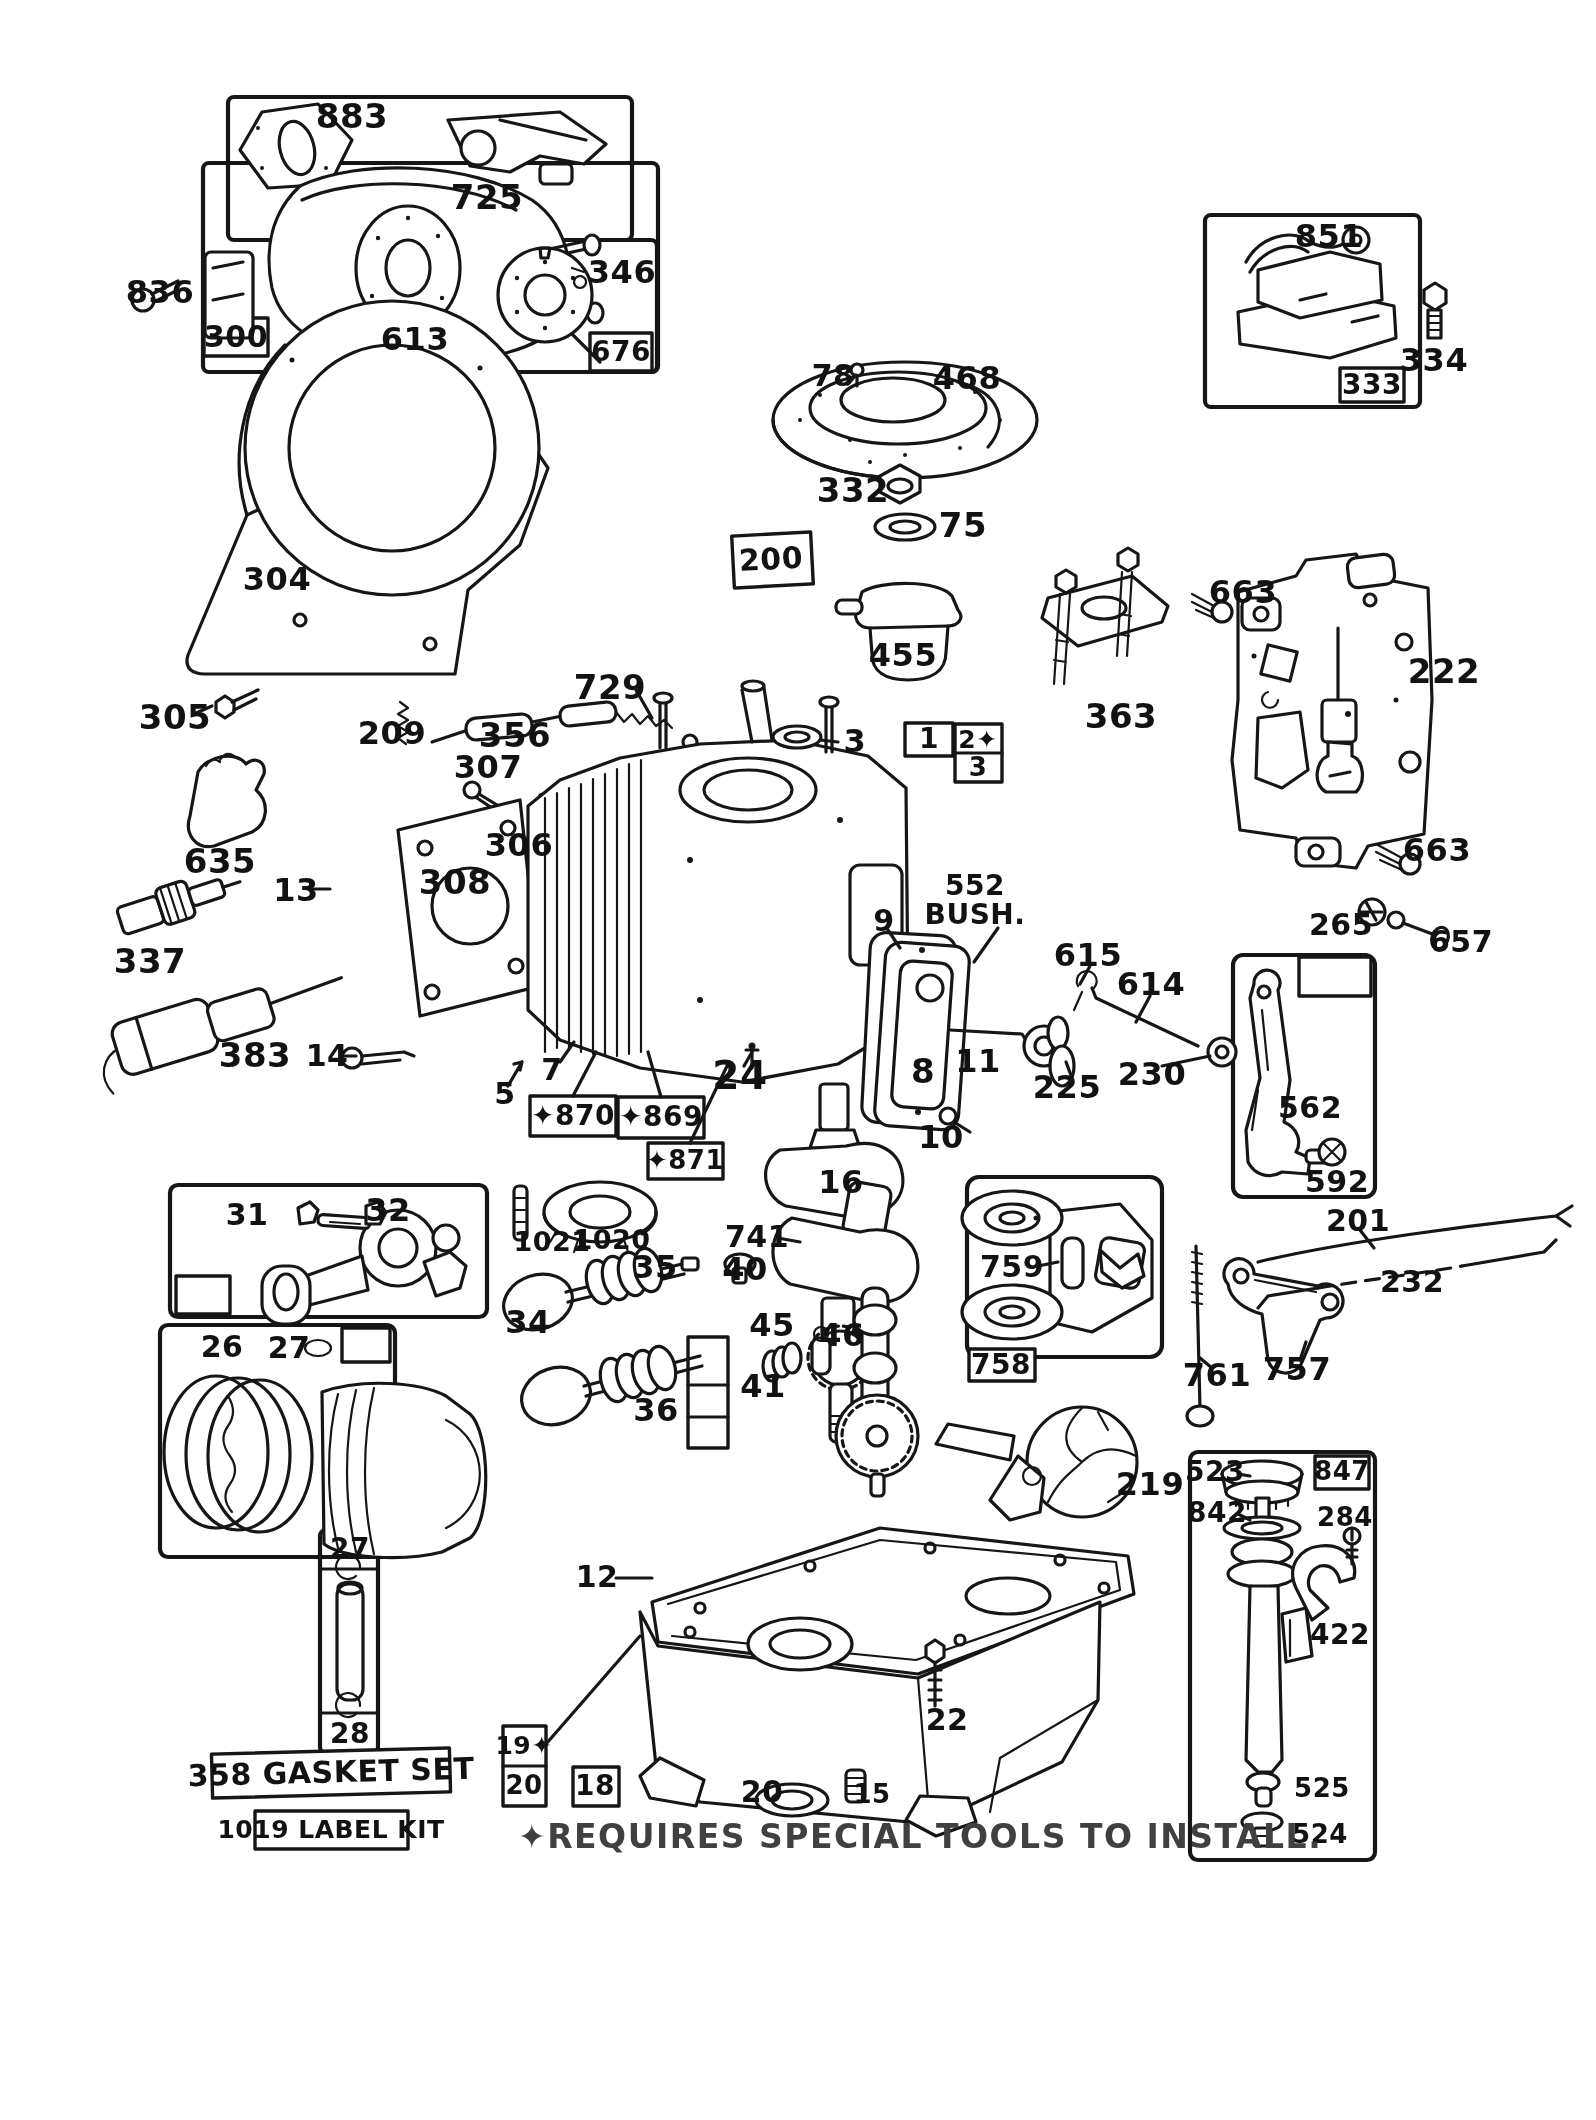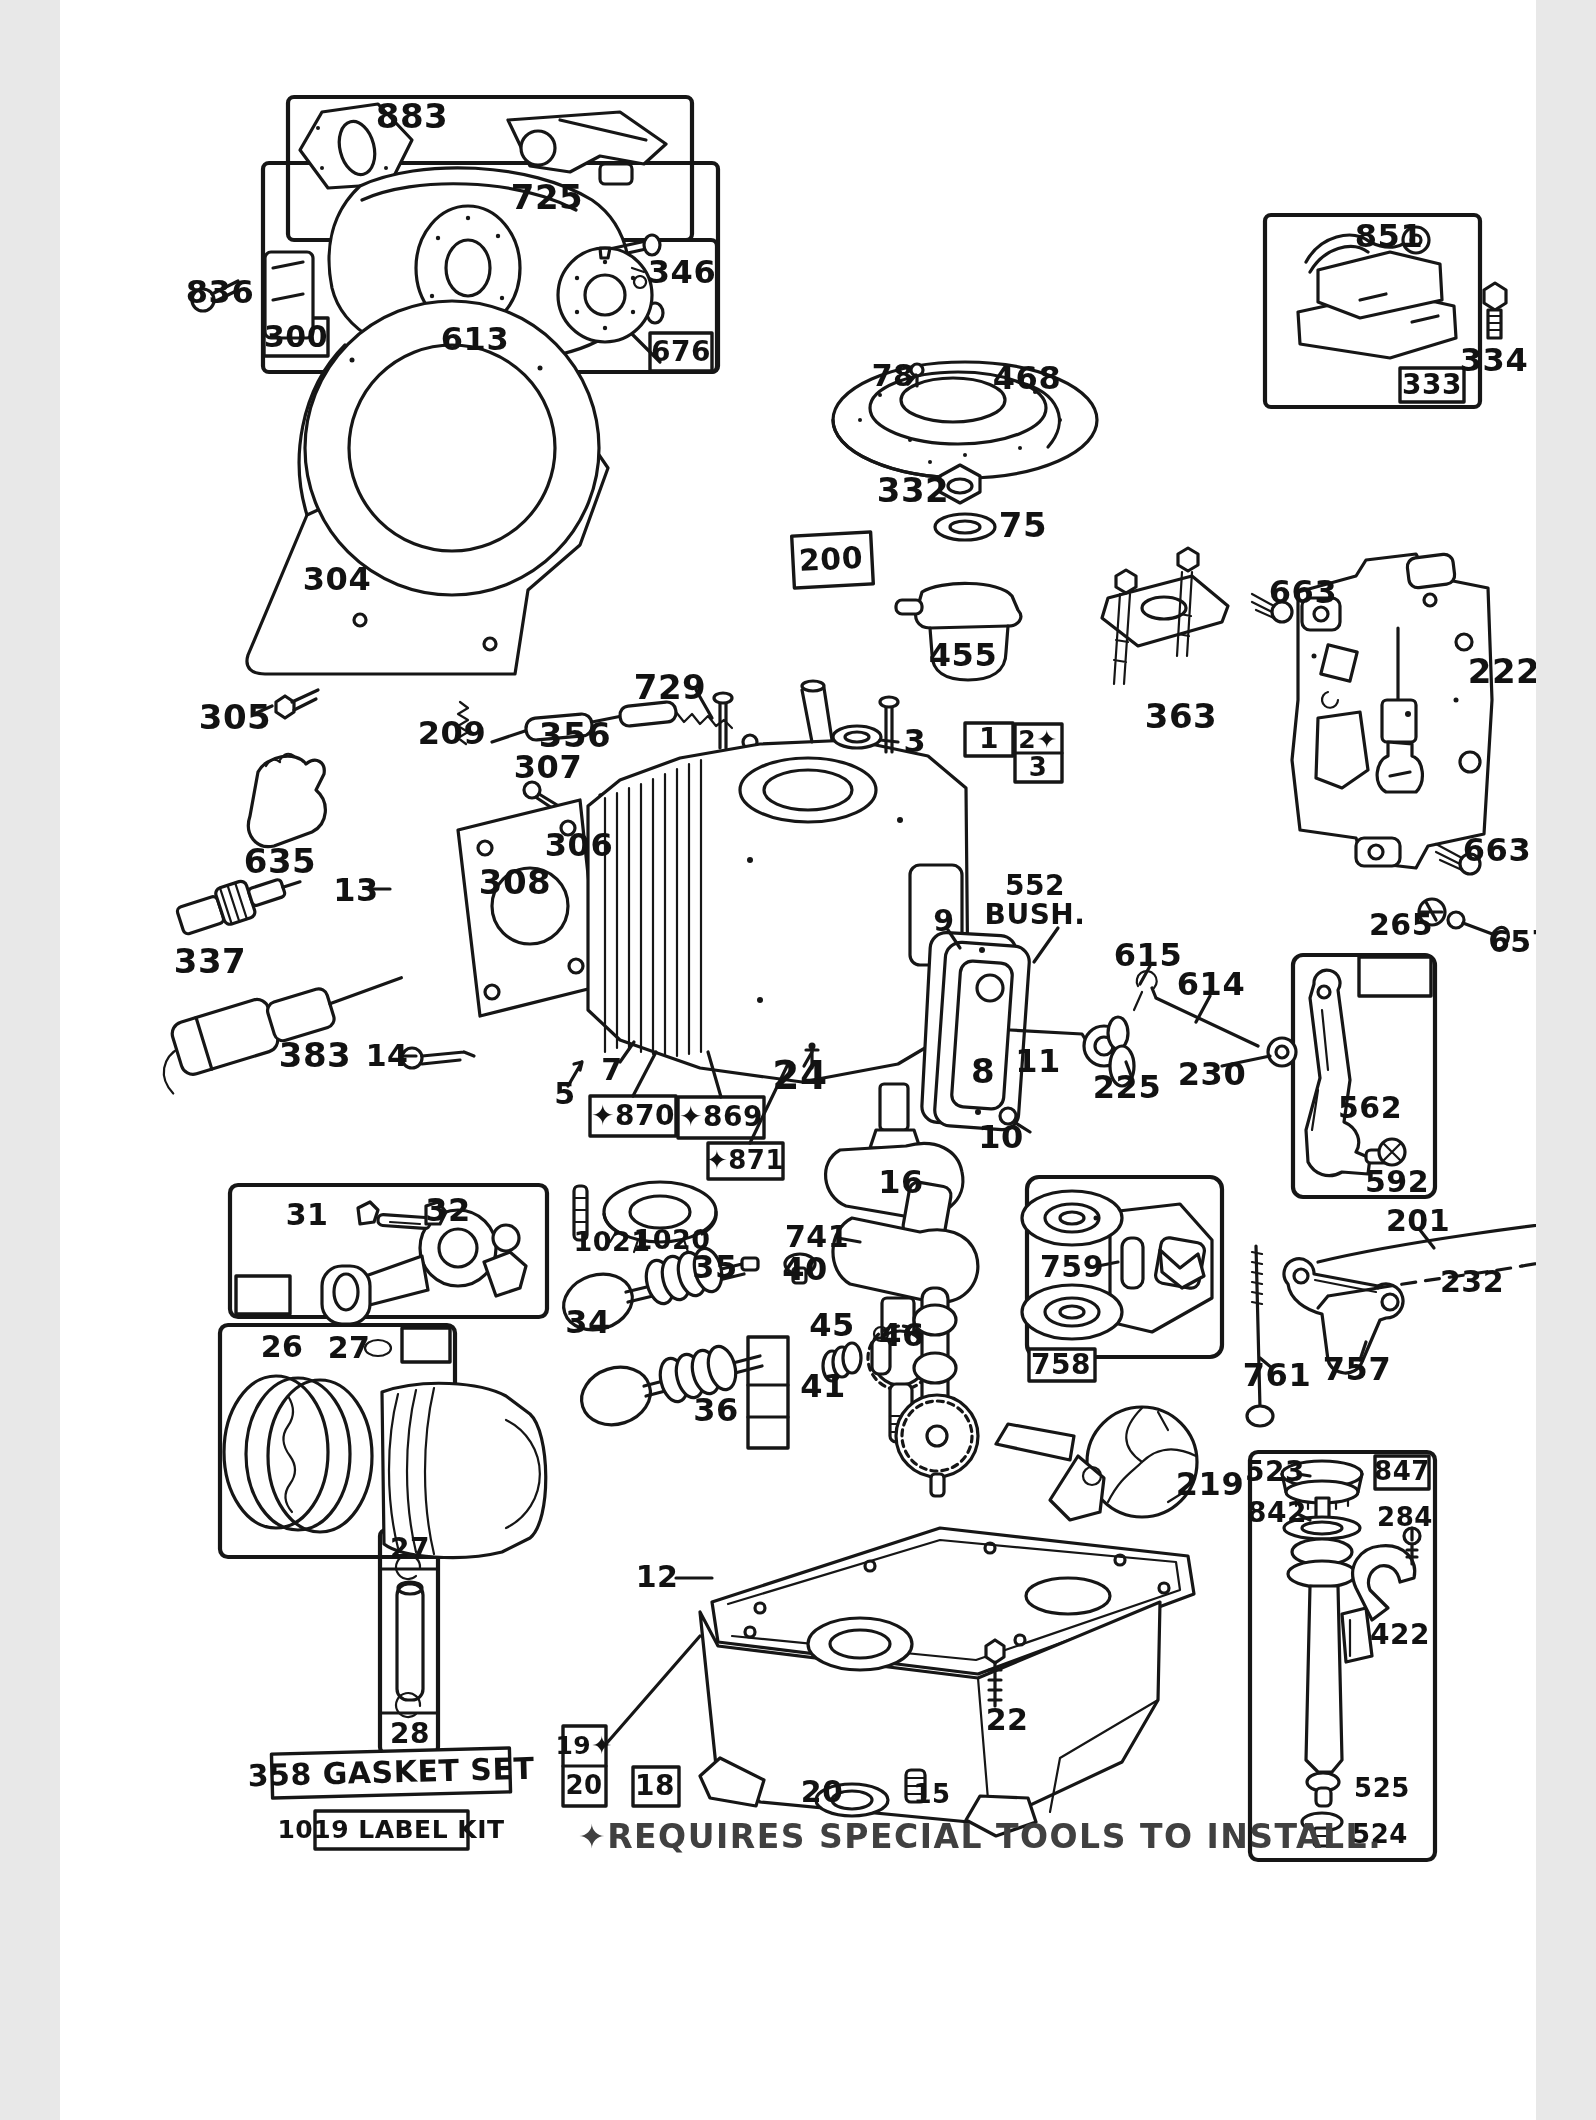--- a/index.html
+++ b/index.html
@@ -1,16 +1,16 @@
 <!DOCTYPE html>
 <html><head>
 <meta charset="utf-8">
 <style>
   html,body{margin:0;padding:0;background:#e8e8e8;}
-  .stage{position:relative;width:1476px;height:2120px;background:#ffffff;
+  .stage{position:relative;width:1596px;height:2120px;background:#ffffff;
          font-family:"DejaVu Sans",sans-serif;overflow:hidden;margin:0 auto;}
   .stage svg{position:absolute;left:0;top:0;}
   svg *{fill:none;stroke:#161616;stroke-width:3.2;stroke-linecap:round;stroke-linejoin:round;}
   svg .f{fill:#ffffff;}
   svg .d{fill:#161616;stroke:none;}
   svg .gb{stroke-width:4.2;fill:none;}
   svg .lb{stroke-width:3.4;fill:#ffffff;}
   svg .thin{stroke-width:2.2;}
   svg .dash{stroke-dasharray:14 10;}
   svg .teeth{stroke-dasharray:6 5;}

